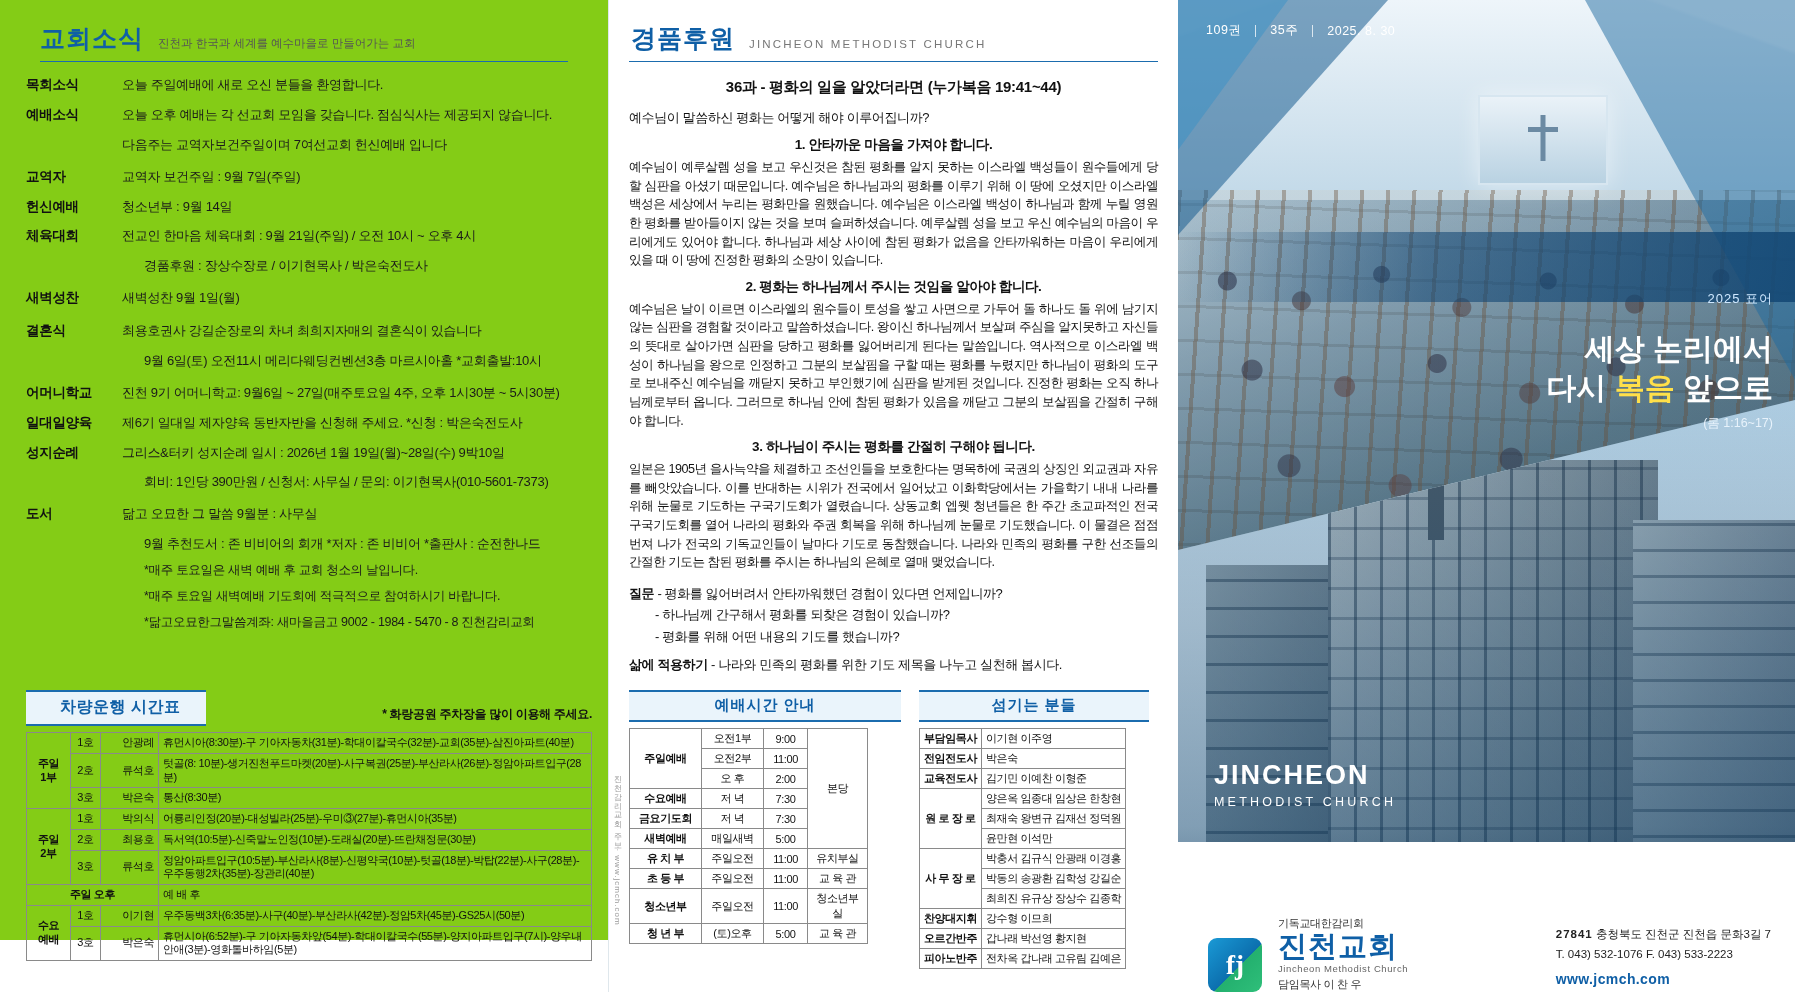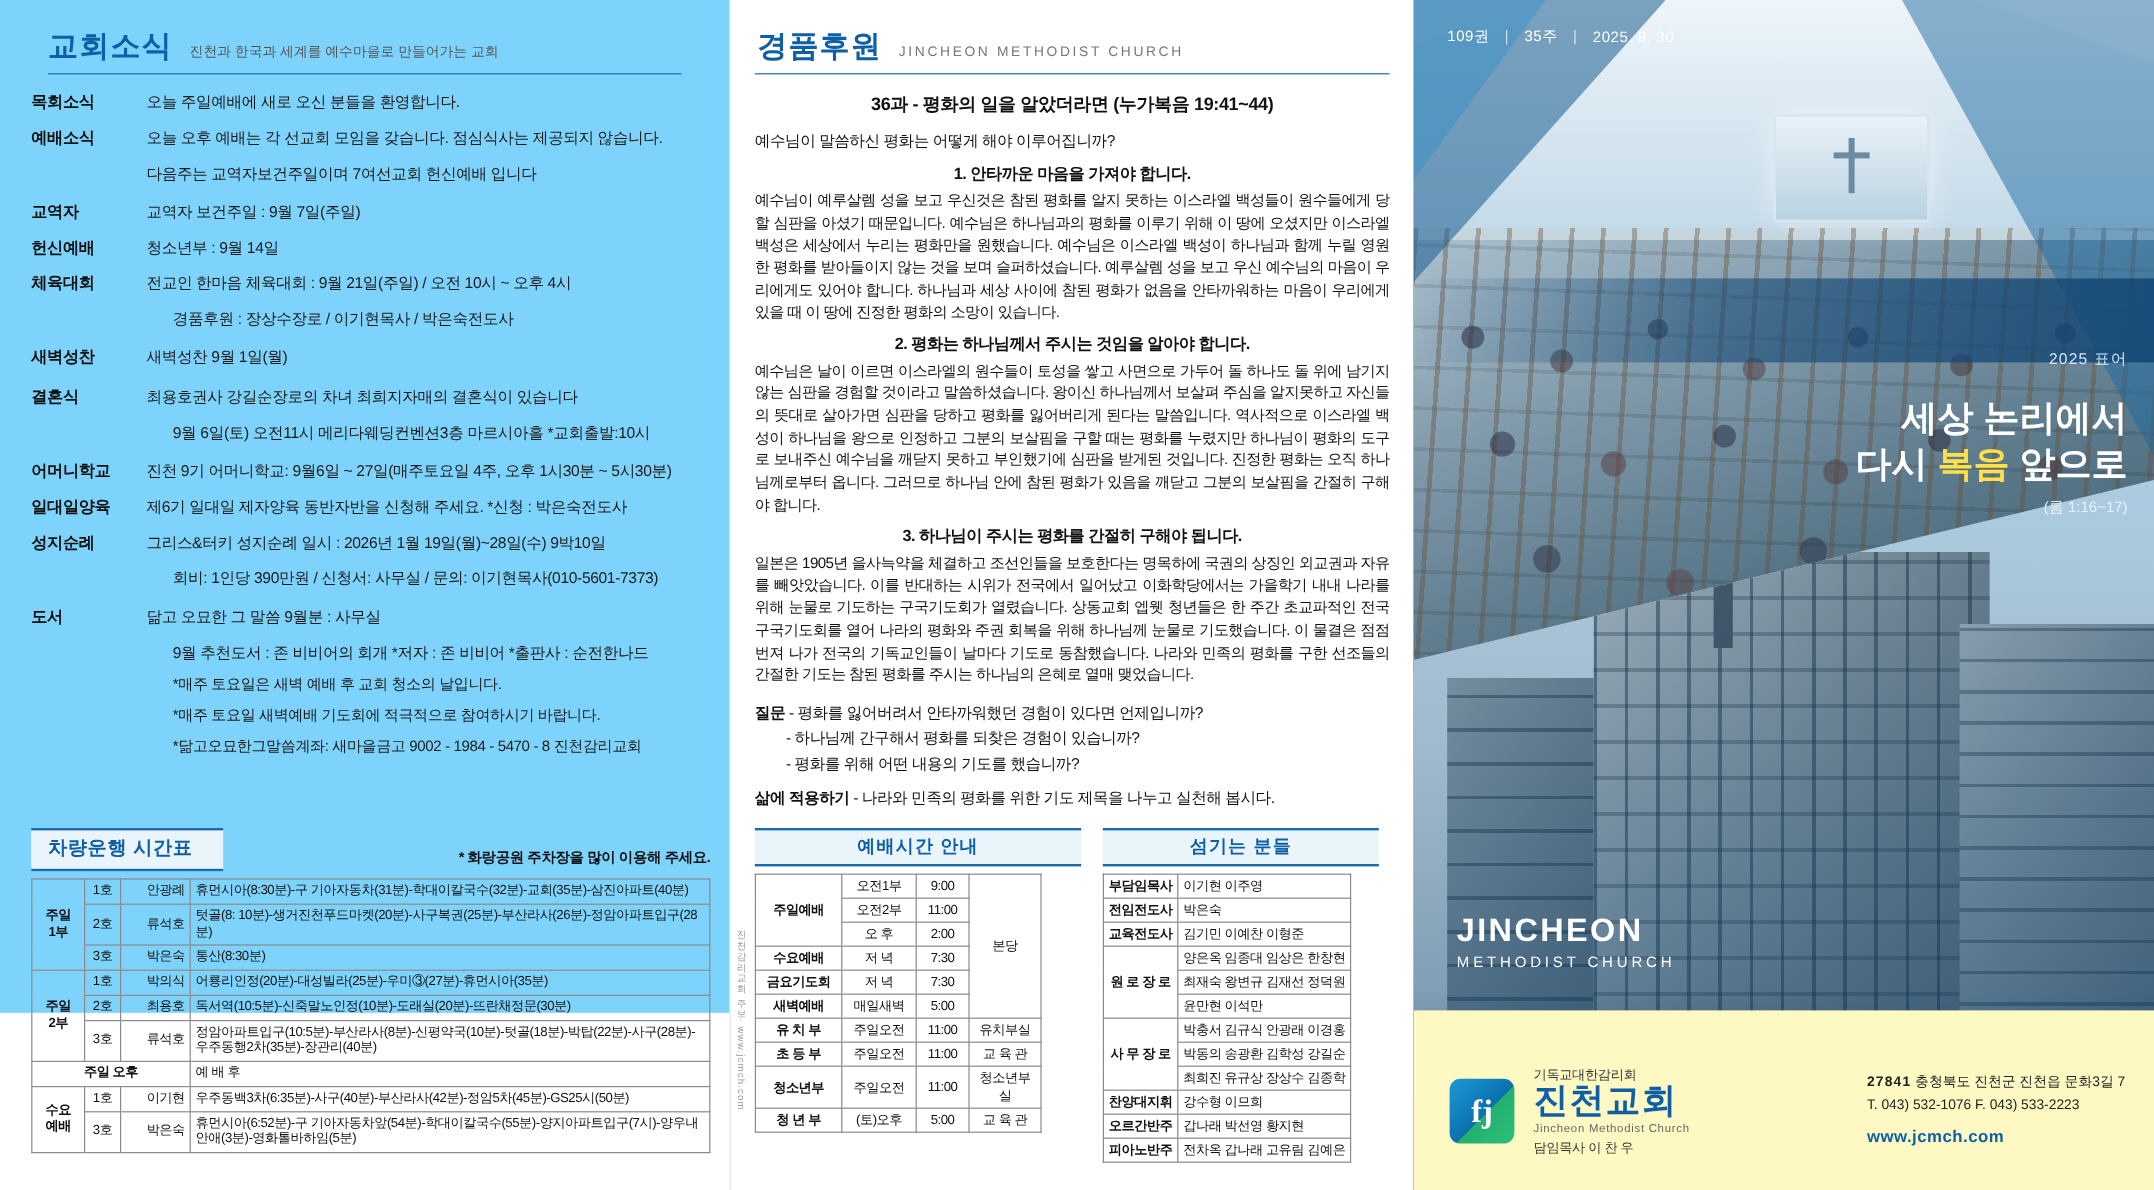--- a/index.html
+++ b/index.html
@@ -7,21 +7,21 @@
   body {
     width:1795px; height:992px;
     font-family:"Liberation Sans", sans-serif;
     background:#ffffff;
     overflow:hidden;
     position:relative;
   }
   .page { position:absolute; inset:0; display:flex; }
 
   
-  .col1 { width:608px; height:844px; position:relative; padding:0; background:#7dd3fc; }
+  .col1 { width:608px; height:940px; position:relative; padding:0; background:#84cc16; }
   .col1-head { display:flex; align-items:flex-end; gap:14px; padding:22px 0 0 40px; }
   .col1-title {
     font-size:25px; font-weight:bold; color:#0f5fa6; letter-spacing:1px;
   }
   .col1-sub { font-size:11.5px; color:#555; padding-bottom:4px; letter-spacing:0px; }
   .hr-head { margin:6px 40px 0 40px; border-top:1px solid #1b6cae; }
 
   .notices { margin:14px 0 0 0; padding:0 26px 0 26px; }
   .nrow { display:flex; align-items:flex-start; margin-bottom:11px; }
   .nlabel {
@@ -31,21 +31,21 @@
   .ntext { font-size:13px; color:#1a1a1a; line-height:1.45; letter-spacing:-0.3px; }
   .nsub { margin:9px 0 0 96px; font-size:13px; color:#1a1a1a; letter-spacing:-0.3px; }
   .nsub.ind { margin-left:118px; }
   .nnote { margin:9px 0 0 118px; font-size:12.5px; color:#1a1a1a; letter-spacing:-0.3px; }
 
   
   .tt-wrap { position:absolute; left:26px; top:690px; width:566px; }
   .tt-head { display:flex; align-items:flex-end; justify-content:space-between; }
   .tt-title {
     background:#eaf4fb; border-top:2px solid #1b6cae; border-bottom:2px solid #1b6cae;
-    color:#0f5fa6; font-weight:bold; font-size:16px; padding:5px 26px 6px 14px;
+    color:#0f5fa6; font-weight:bold; font-size:16px; padding:5px 26px 6px 34px;
     letter-spacing:0.5px;
   }
   .tt-note { font-size:12px; color:#111; font-weight:bold; padding-bottom:3px; letter-spacing:-0.3px;}
   table.tt { border-collapse:collapse; width:566px; margin-top:6px; }
   table.tt td {
     border:1px solid #8a8a8a; font-size:11px; padding:3px 4px; color:#111;
     letter-spacing:-0.4px; line-height:1.25;
   }
   td.c-grp { width:44px; text-align:center; font-weight:bold; font-size:11.5px; }
   td.c-no  { width:30px; text-align:center; }
@@ -242,22 +242,22 @@
   }
 
   .brand {
     position:absolute; left:36px; top:760px; z-index:8; color:#fff;
   }
   .brand-1 { font-size:27px; font-weight:bold; letter-spacing:2px; }
   .brand-2 { font-size:12.5px; letter-spacing:3.2px; margin-top:4px; }
 
   .footer {
     position:absolute; left:0; bottom:0; width:617px; height:150px;
-    background:#fef9c3; z-index:9; padding:18px 24px 0 30px;
-    display:flex; gap:16px; align-items:center;
+    background:#ffffff; z-index:9; padding:18px 24px 0 30px;
+    display:flex; gap:16px; align-items:flex-end;
   }
   .logo-mark {
     width:54px; height:54px; border-radius:9px;
     background:linear-gradient(135deg,#1a9ad6,#0c6fae 55%, #23b06e 55%, #2fbf7a);
     position:relative; flex:0 0 auto;
   }
   .logo-mark:after {
     content:"fj"; position:absolute; left:0; top:0; width:54px; height:54px;
     color:#fff; font-size:27px; font-weight:bold; display:flex; align-items:center;
     justify-content:center; font-family:"Liberation Serif", serif;

